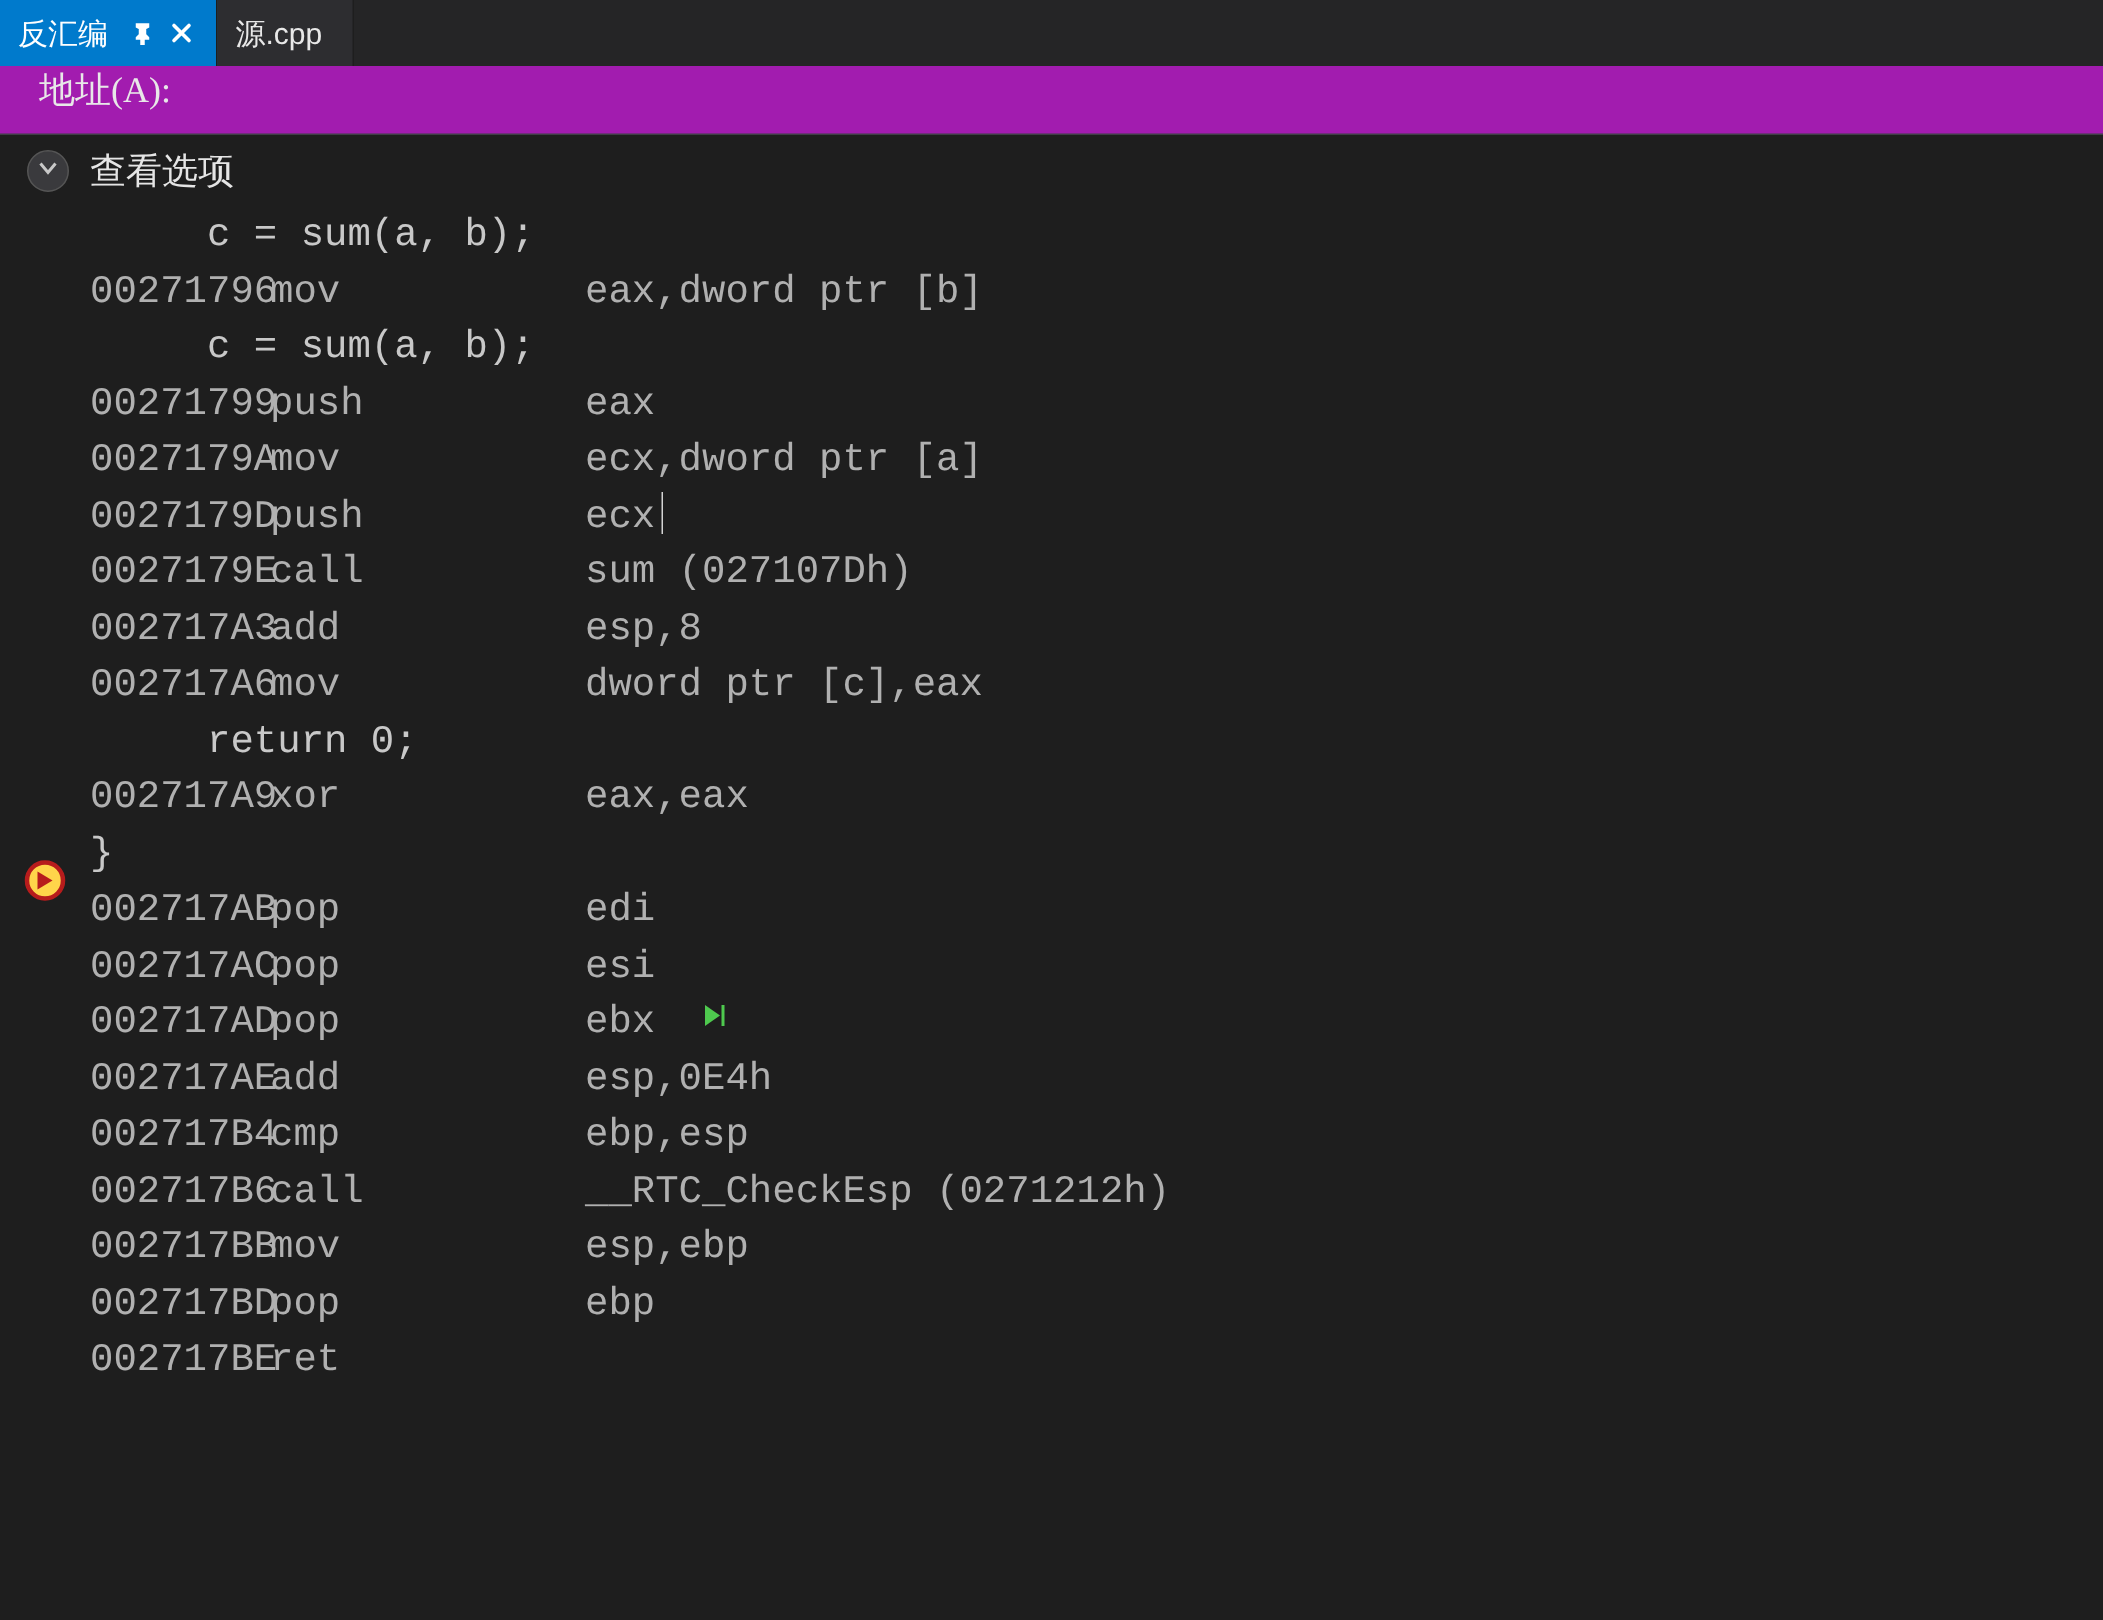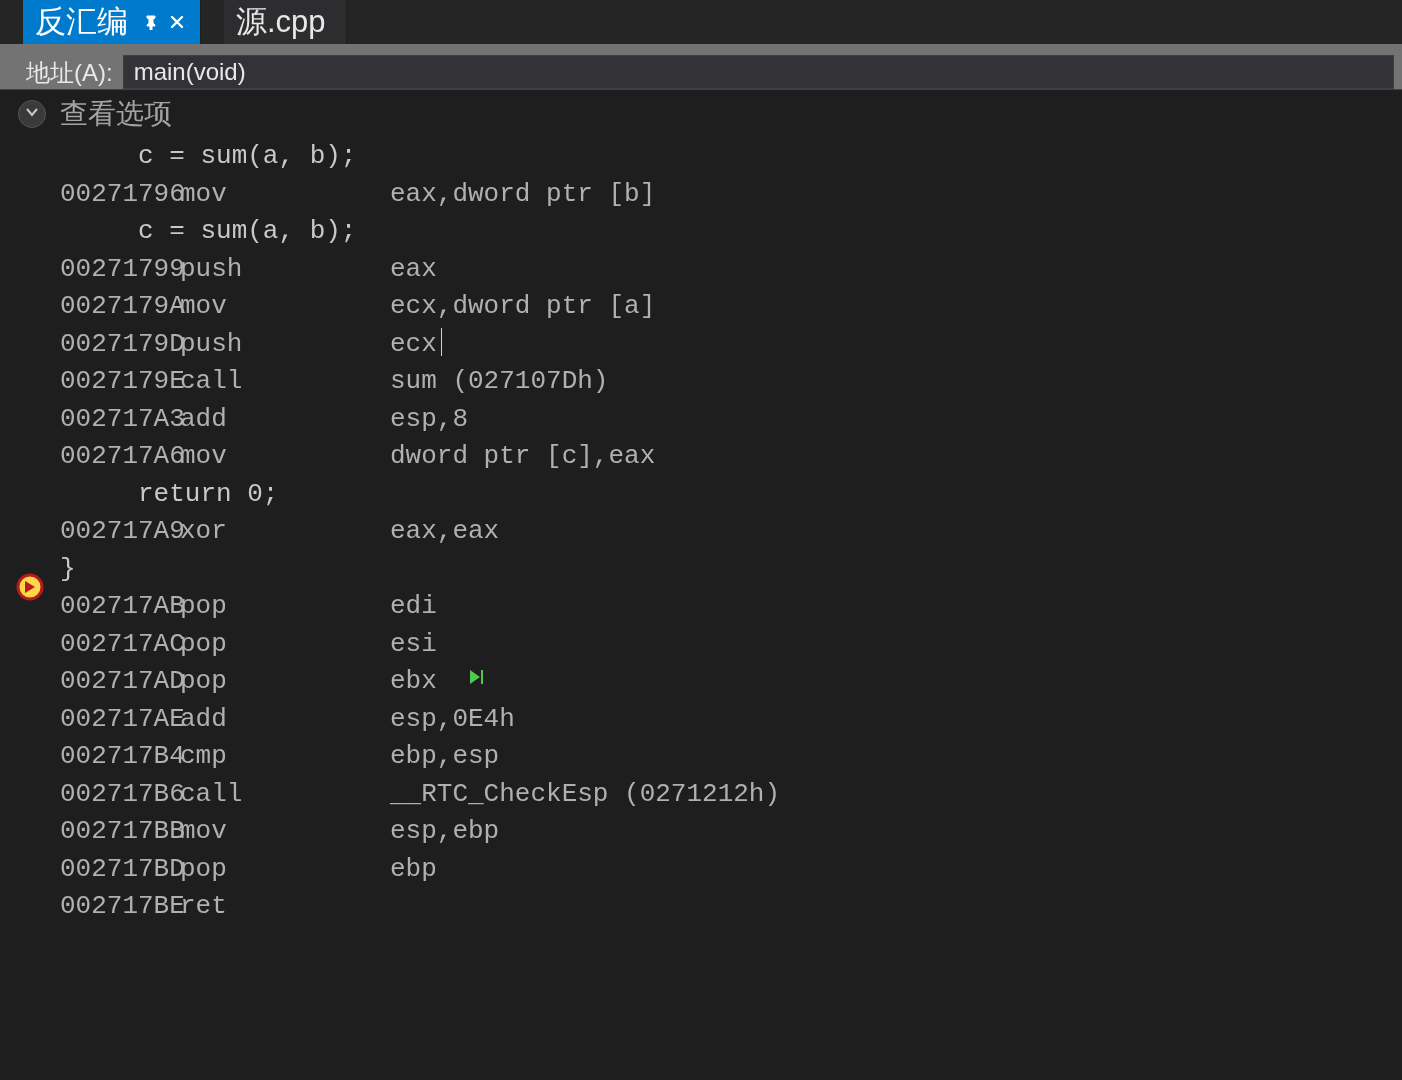--- a/index.html
+++ b/index.html
@@ -14,26 +14,25 @@
   .tab-bar {
     display: flex;
     height: 44px;
     background: #252526;
     align-items: stretch;
   }
   .tab {
     display: flex;
     align-items: center;
     padding: 0 12px;
-    font-size: 31px;
+    font-size: 20px;
     color: #e8e8e8;
     background: #2d2d30;
     border-right: 1px solid #1e1e1e;
     white-space: nowrap;
-    margin-left: 23px;
   }
   .tab.active {
     background: #007acc;
     color: #ffffff;
   }
   .tab.active .pin-icon svg,
   .tab.active .close-icon svg {
     stroke: #ffffff;
     fill: #ffffff;
   }
@@ -41,25 +40,26 @@
   .pin-icon, .close-icon {
     width: 22px;
     height: 22px;
     display: flex;
     align-items: center;
     justify-content: center;
     margin-left: 4px;
   }
   .address-bar {
     display: flex;
-    align-items: flex-end;
+    align-items: flex-start;
     height: 46px;
-    background: #737373;
+    background: #a21caf;
     padding: 0 8px 0 26px;
     border-bottom: 1px solid #3f3f46;
+    font-family: Liberation Serif, serif;
   }
   .address-label {
     font-size: 24px;
     color: #e8e8e8;
     margin-right: 10px;
     white-space: nowrap;
   }
   .address-input {
     flex: 1;
     height: 34px;
@@ -83,22 +83,22 @@
     height: 28px;
     border-radius: 50%;
     background: #3a3a3d;
     border: 1px solid #555;
     display: flex;
     align-items: center;
     justify-content: center;
     margin-right: 14px;
   }
   .options-label {
-    font-size: 28px;
-    color: #a3a3a3;
+    font-size: 24px;
+    color: #e5e5e5;
   }
   .code-area {
     display: flex;
     background: #1e1e1e;
     font-family: Consolas, "Courier New", monospace;
     font-size: 26px;
     line-height: 37.5px;
     align-items: center;
   }
   .gutter {
@@ -165,21 +165,20 @@
         </svg>
     </span>
   </div>
   <div class="tab">
     <span class="tab-label">源.cpp</span>
   </div>
 </div>
 
 <div class="address-bar">
   <span class="address-label">地址(A):</span>
-  <input class="address-input" type="text" value="main(void)" style="">
 </div>
 
 <div class="options-bar">
   <div class="chevron-btn">
     <span>
       <svg width="14" height="14" viewBox="0 0 14 14">
           <path d="M2 4l5 6 5-6" fill="none" stroke="#c8c8c8" stroke-width="2"></path>
         </svg>
     </span>
   </div>

